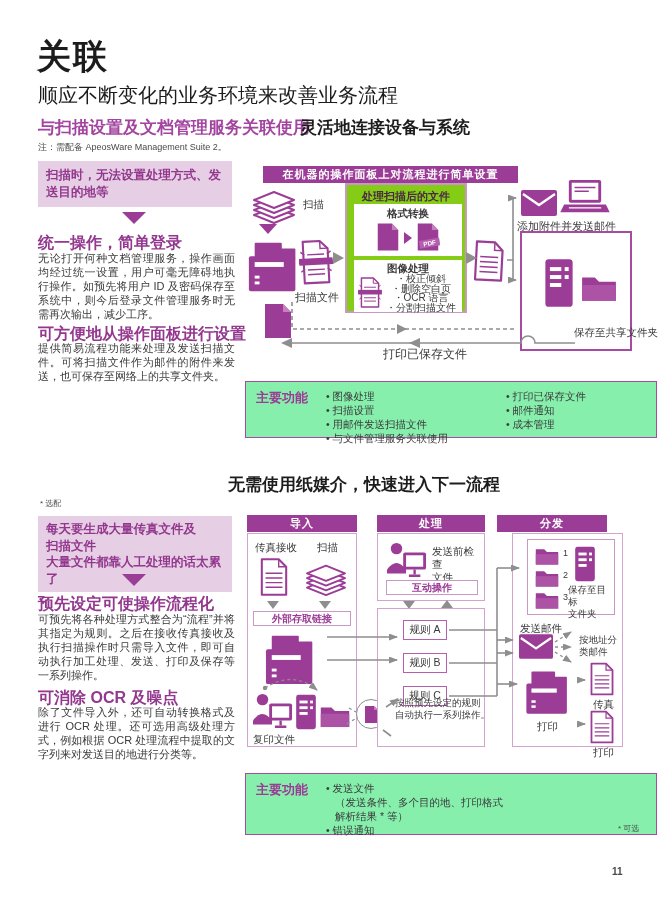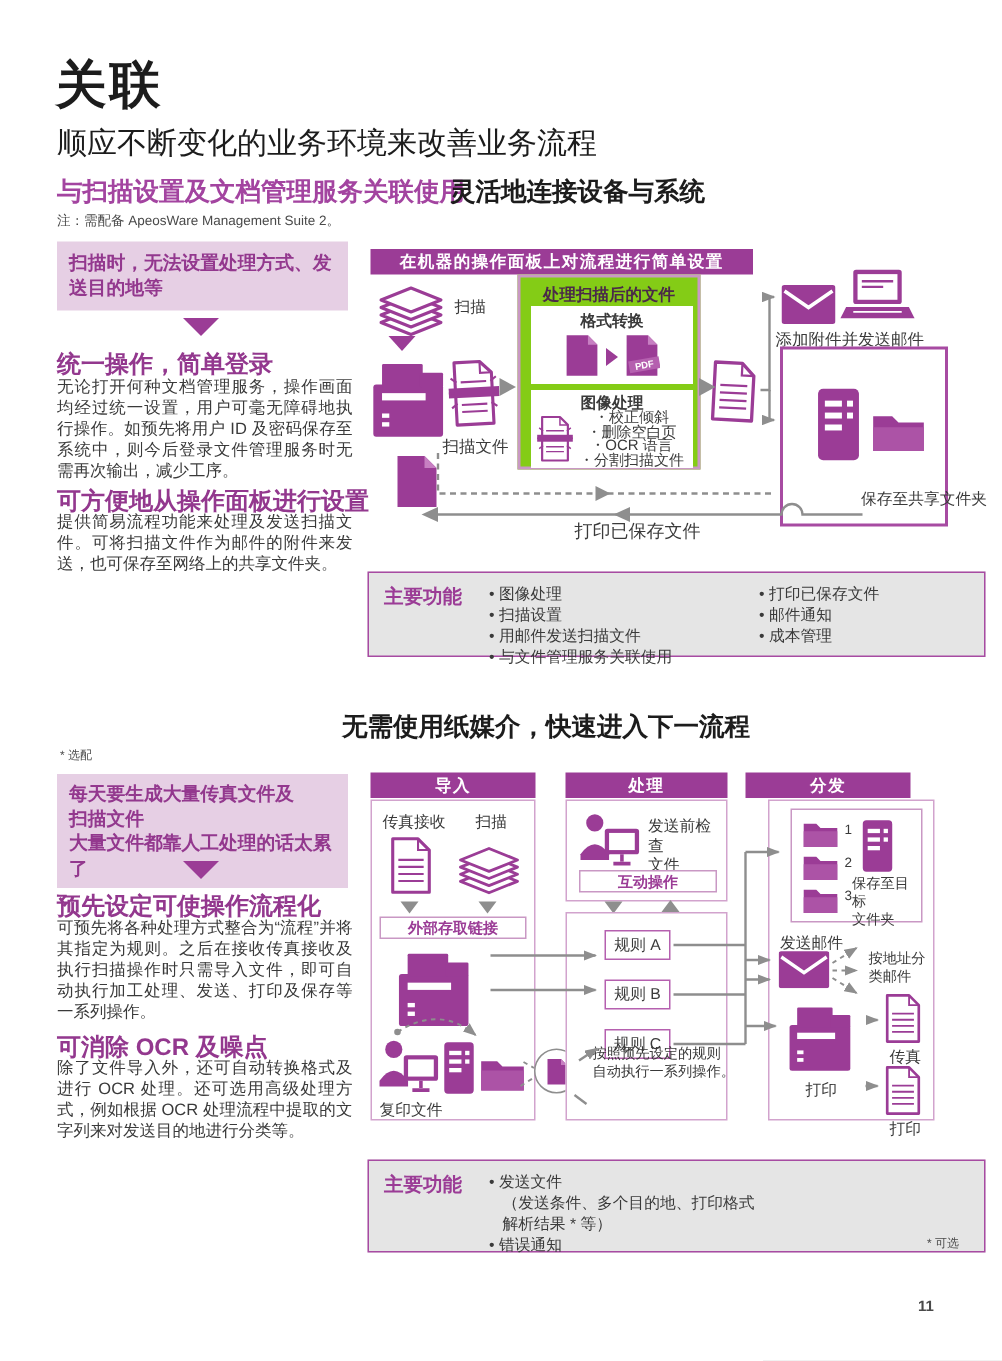--- a/index.html
+++ b/index.html
@@ -33,21 +33,21 @@
   .frame2{position:absolute;border:2px solid #A74BA2;background:#fff;box-sizing:border-box;}
   .procbox{position:absolute;background:#84cc16;border:2px solid #C998C4;box-sizing:border-box;}
   .whitebox{position:absolute;background:#fff;}
   .pillbox{position:absolute;border:1px solid #C998C4;background:#fff;box-sizing:border-box;
            display:flex;align-items:center;justify-content:center;font-size:10px;font-weight:bold;color:#9B3C96;}
   .rulebox{position:absolute;width:44px;height:20px;border:1.5px solid #B560AF;background:#fff;box-sizing:border-box;
            display:flex;align-items:center;justify-content:center;font-size:10.5px;color:#3a3a3a;}
   .boxtitle{position:absolute;width:100%;text-align:center;font-size:11px;font-weight:bold;color:#4a2a48;}
 
   .features{position:absolute;left:245px;width:412px;border:1.5px solid #A74BA2;box-sizing:border-box;
-            display:flex;padding:7px 10px 6px 10px;background:#e5e5e5;}
+            display:flex;padding:7px 10px 6px 10px;background:#86efac;}
   .features .ftitle{font-size:13px;font-weight:bold;color:#9B3C96;width:70px;flex:none;}
   .features ul{list-style:none;margin:0;padding:0;font-size:10.5px;line-height:14px;color:#3a3a3a;}
   .features li.b::before{content:"• ";}
   .features li.nb{padding-left:9px;}
   .features .col1{width:180px;flex:none;}
   .fnote{position:absolute;font-size:8px;color:#4a4a4a;}
 
   .pagenum{position:absolute;left:612px;top:866px;font-size:10px;font-weight:bold;color:#4a4a4a;}
 
   .mini-bullets{font-size:10px;line-height:9.5px;color:#3a3a3a;text-align:center;}
@@ -144,21 +144,21 @@
   <div class="note" style="left:38px;top:141px;">注：需配备 ApeosWare Management Suite 2。</div>
 
   <div class="callout" style="top:161px;">扫描时，无法设置处理方式、发送目的地等</div>
   <div class="tri tri-down-p" style="left:122px;top:212px;"></div>
   <h3 class="h3" style="top:233px;">统一操作，简单登录</h3>
   <p class="body-p" style="top:251px;">无论打开何种文档管理服务，操作画面均经过统一设置，用户可毫无障碍地执行操作。如预先将用户 ID 及密码保存至系统中，则今后登录文件管理服务时无需再次输出，减少工序。</p>
   <h3 class="h3" style="top:324px;">可方便地从操作面板进行设置</h3>
   <p class="body-p" style="top:341px;">提供简易流程功能来处理及发送扫描文件。可将扫描文件作为邮件的附件来发送，也可保存至网络上的共享文件夹。</p>
 
   <div class="abs" style="left:245px;top:160px;width:415px;height:219px;">
-    <div class="bar" style="left:2px;top:6px;width:255px;height:17px;">在机器的操作面板上对流程进行简单设置</div>
+    <div class="bar" style="left:18px;top:6px;width:255px;height:17px;">在机器的操作面板上对流程进行简单设置</div>
 
     <svg class="abs" style="left:5px;top:26px;" width="48" height="40">
         <use href="#i-stack"></use>
       </svg>
     <span class="lbl" style="left:58px;top:38px;">扫描</span>
     <div class="tri tri-down-p" style="left:14px;top:64px;border-left-width:9px;border-right-width:9px;border-top-width:10px;"></div>
     <svg class="abs" style="left:0px;top:76px;" width="62" height="58">
         <use href="#i-mfp"></use>
       </svg>
     <svg class="abs" style="left:54px;top:78px;transform:rotate(-3deg);" width="34" height="48">

